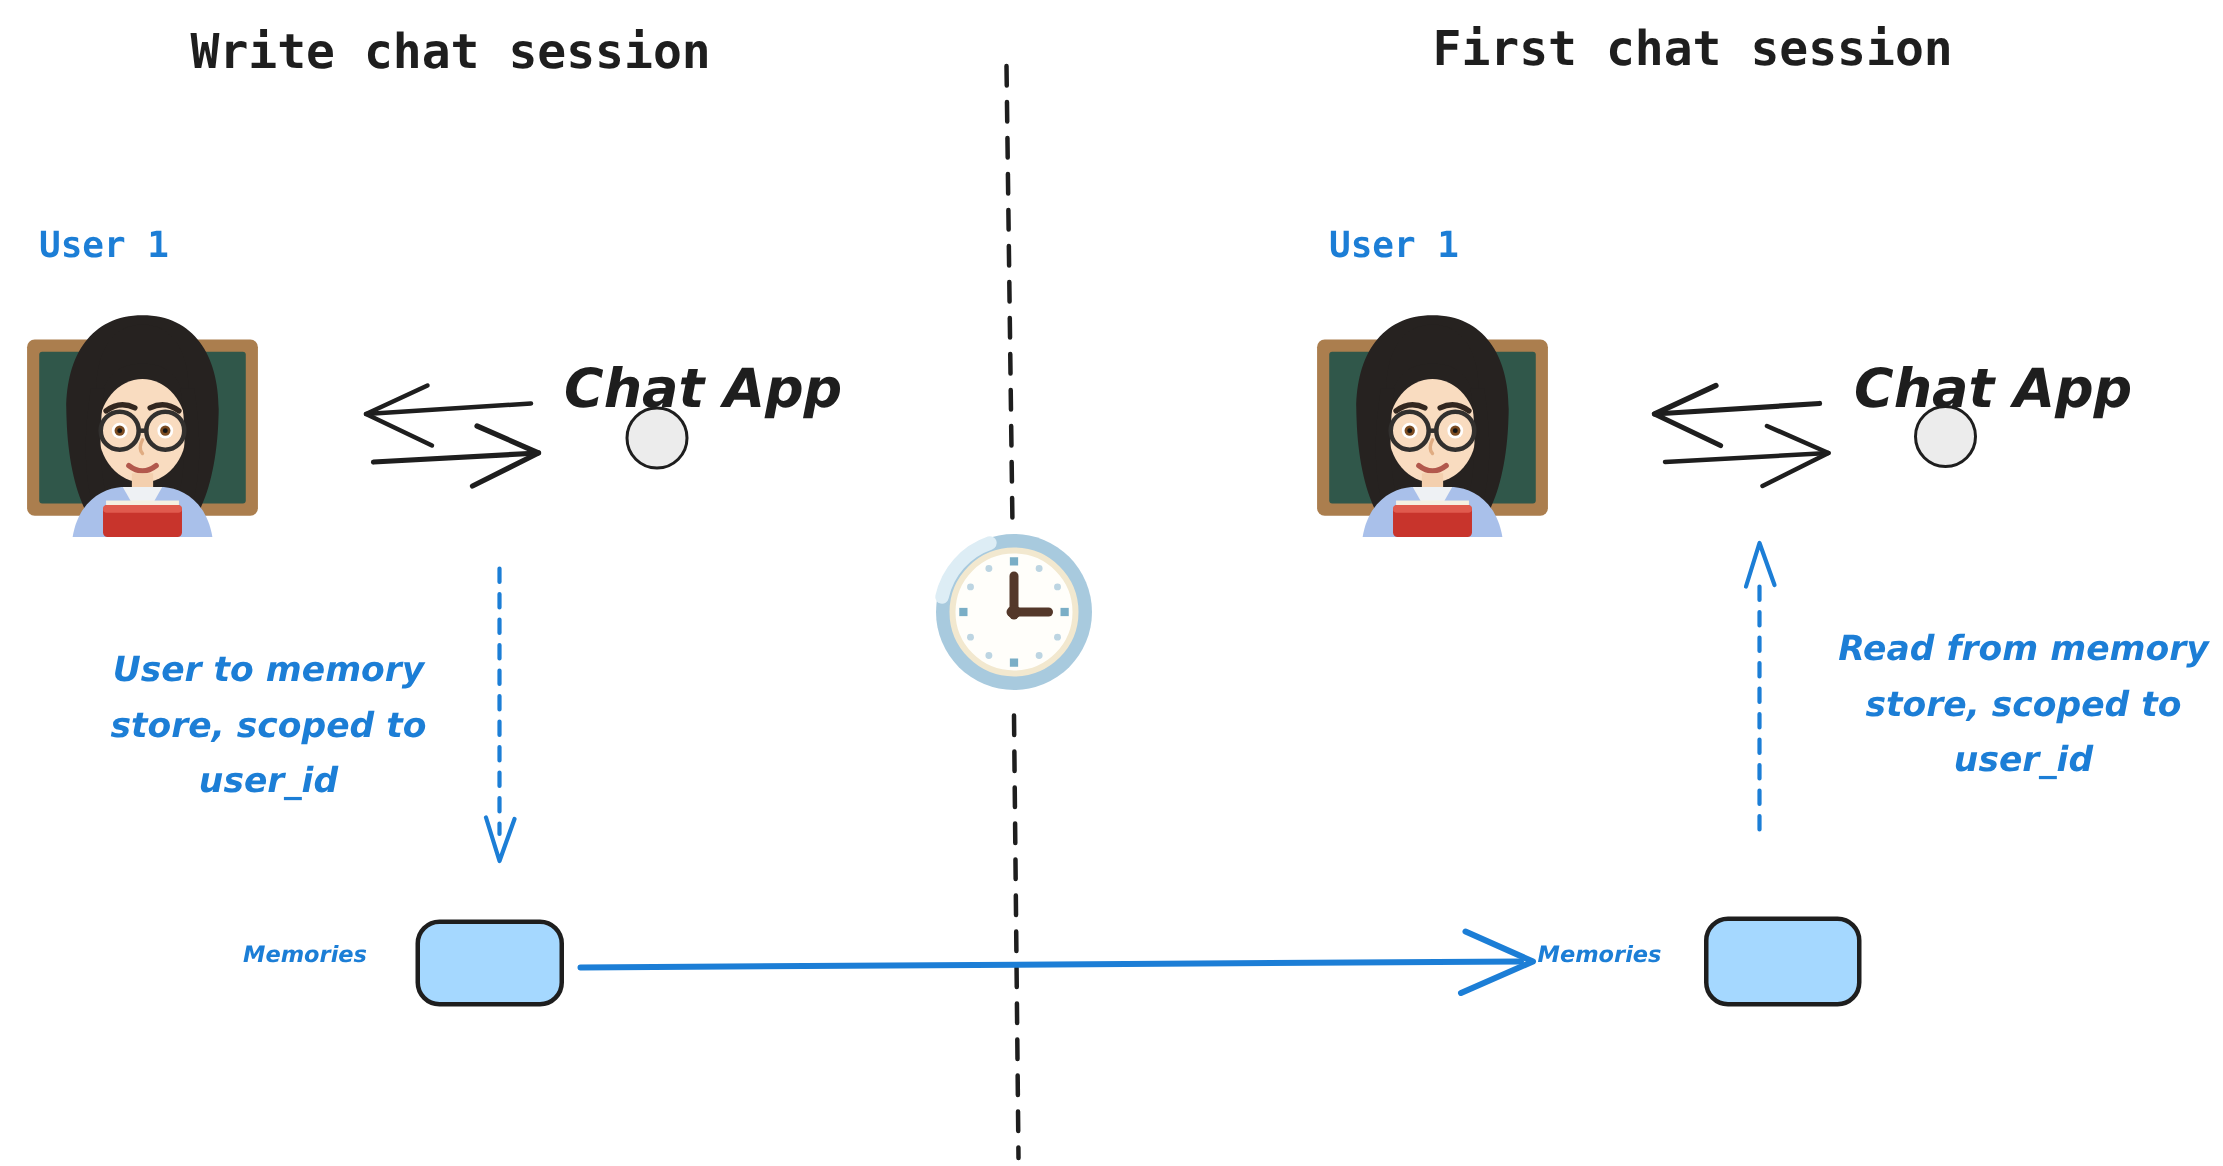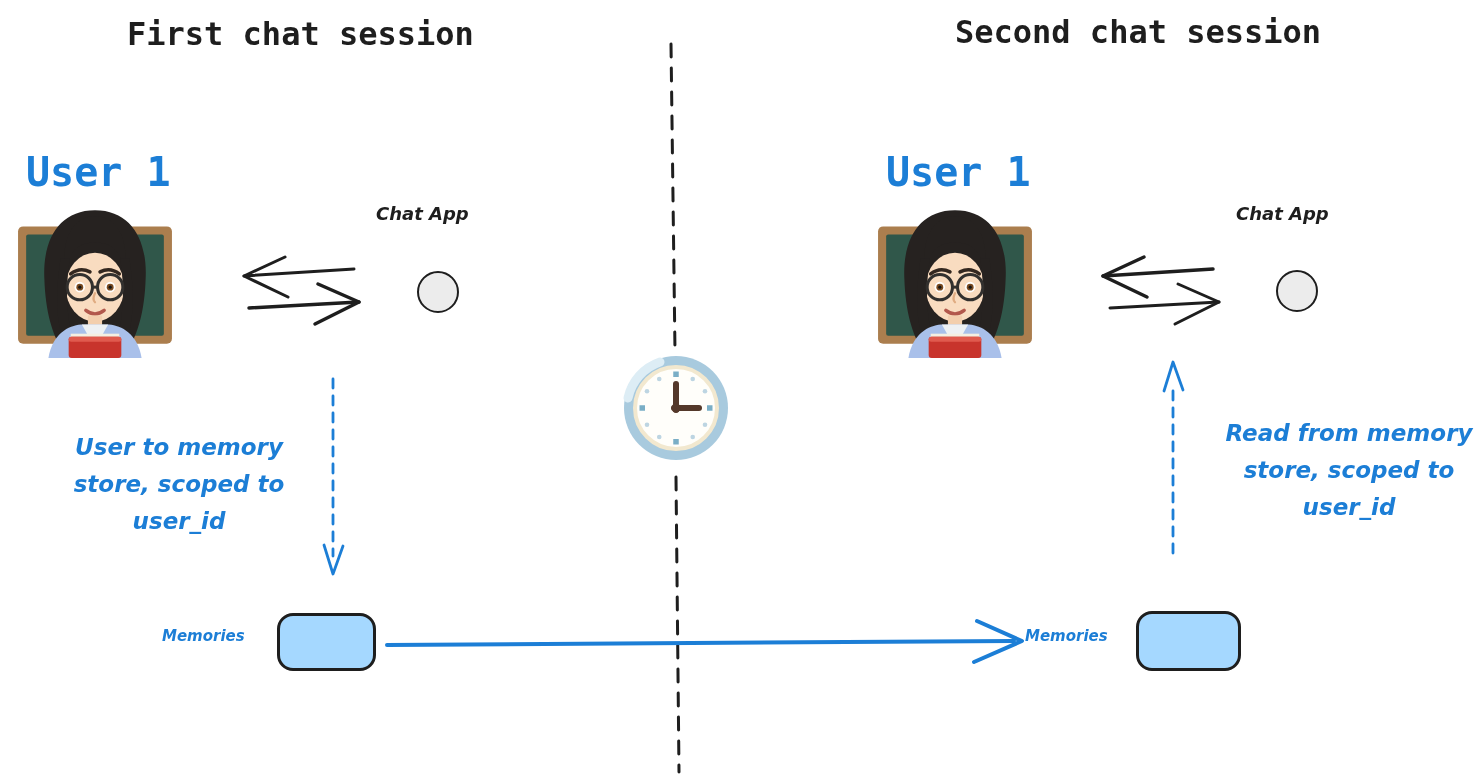--- a/index.html
+++ b/index.html
@@ -29,33 +29,33 @@
   .session-title{
     font-family:"DejaVu Sans Mono", monospace;
     font-weight:700;
     font-size:32px;
     color:var(--ink);
     white-space:nowrap;
   }
   .user-label{
     font-family:"DejaVu Sans Mono", monospace;
     font-weight:700;
-    font-size:40px;
+    font-size:24px;
     color:var(--accent-blue);
     white-space:nowrap;
   }
   .hand{
     font-family:"DejaVu Sans", sans-serif;
     font-style:italic;
     font-weight:700;
     color:var(--ink);
     white-space:nowrap;
   }
   .hand-blue{color:var(--accent-blue);}
-  .chat-app-label{font-size:18px;}
+  .chat-app-label{font-size:36px;margin-top:36px;}
   .note{
     font-size:23px;
     line-height:37px;
     text-align:center;
     white-space:normal;
   }
   .memories-label{font-size:15px;}
   .chat-node{
     width:42px;height:42px;
     border-radius:50%;
@@ -160,21 +160,21 @@
       <circle cx="-16.75" cy="29" r="2.3" fill="var(--clock-marker-minor)"></circle>
       <circle cx="-29" cy="16.75" r="2.3" fill="var(--clock-marker-minor)"></circle>
       <circle cx="-29" cy="-16.75" r="2.3" fill="var(--clock-marker-minor)"></circle>
       <circle cx="-16.75" cy="-29" r="2.3" fill="var(--clock-marker-minor)"></circle>
       <path d="M0 2 L0 -24" stroke="var(--clock-hands)" stroke-width="6" stroke-linecap="round"></path>
       <path d="M-2 0 L23 0" stroke="var(--clock-hands)" stroke-width="6" stroke-linecap="round"></path>
       <circle r="4.5" fill="var(--clock-hands)"></circle>
     </g>
   </svg>
 
-  <div class="abs session-title" style="left:127px;top:15px;">First chat session</div>
+  <div class="abs session-title" style="left:127px;top:15px;">Write chat session</div>
 
   <div class="abs user-label" style="left:26px;top:149px;">User 1</div>
 
   <svg class="abs" style="left:12px;top:196px;" width="166" height="162" viewBox="0 0 160 160">
     <use href="#teacher-avatar"></use>
   </svg>
 
   <div class="abs hand chat-app-label" style="left:376px;top:203px;">Chat App</div>
 
   <div class="abs chat-node" style="left:417px;top:271px;"></div>
@@ -182,21 +182,21 @@
   <div class="abs hand hand-blue note" style="left:36px;top:429px;width:286px;">
     <div>User to memory</div>
     <div>store, scoped to</div>
     <div>user_id</div>
   </div>
 
   <div class="abs hand hand-blue memories-label" style="left:162px;top:627px;">Memories</div>
 
   <div class="abs memory-box" style="left:277px;top:613px;width:99px;height:58px;"></div>
 
-  <div class="abs session-title" style="left:955px;top:13px;">Second chat session</div>
+  <div class="abs session-title" style="left:955px;top:13px;">First chat session</div>
 
   <div class="abs user-label" style="left:886px;top:149px;">User 1</div>
 
   <svg class="abs" style="left:872px;top:196px;" width="166" height="162" viewBox="0 0 160 160">
     <use href="#teacher-avatar"></use>
   </svg>
 
   <div class="abs hand chat-app-label" style="left:1236px;top:203px;">Chat App</div>
 
   <div class="abs chat-node" style="left:1276px;top:270px;"></div>

